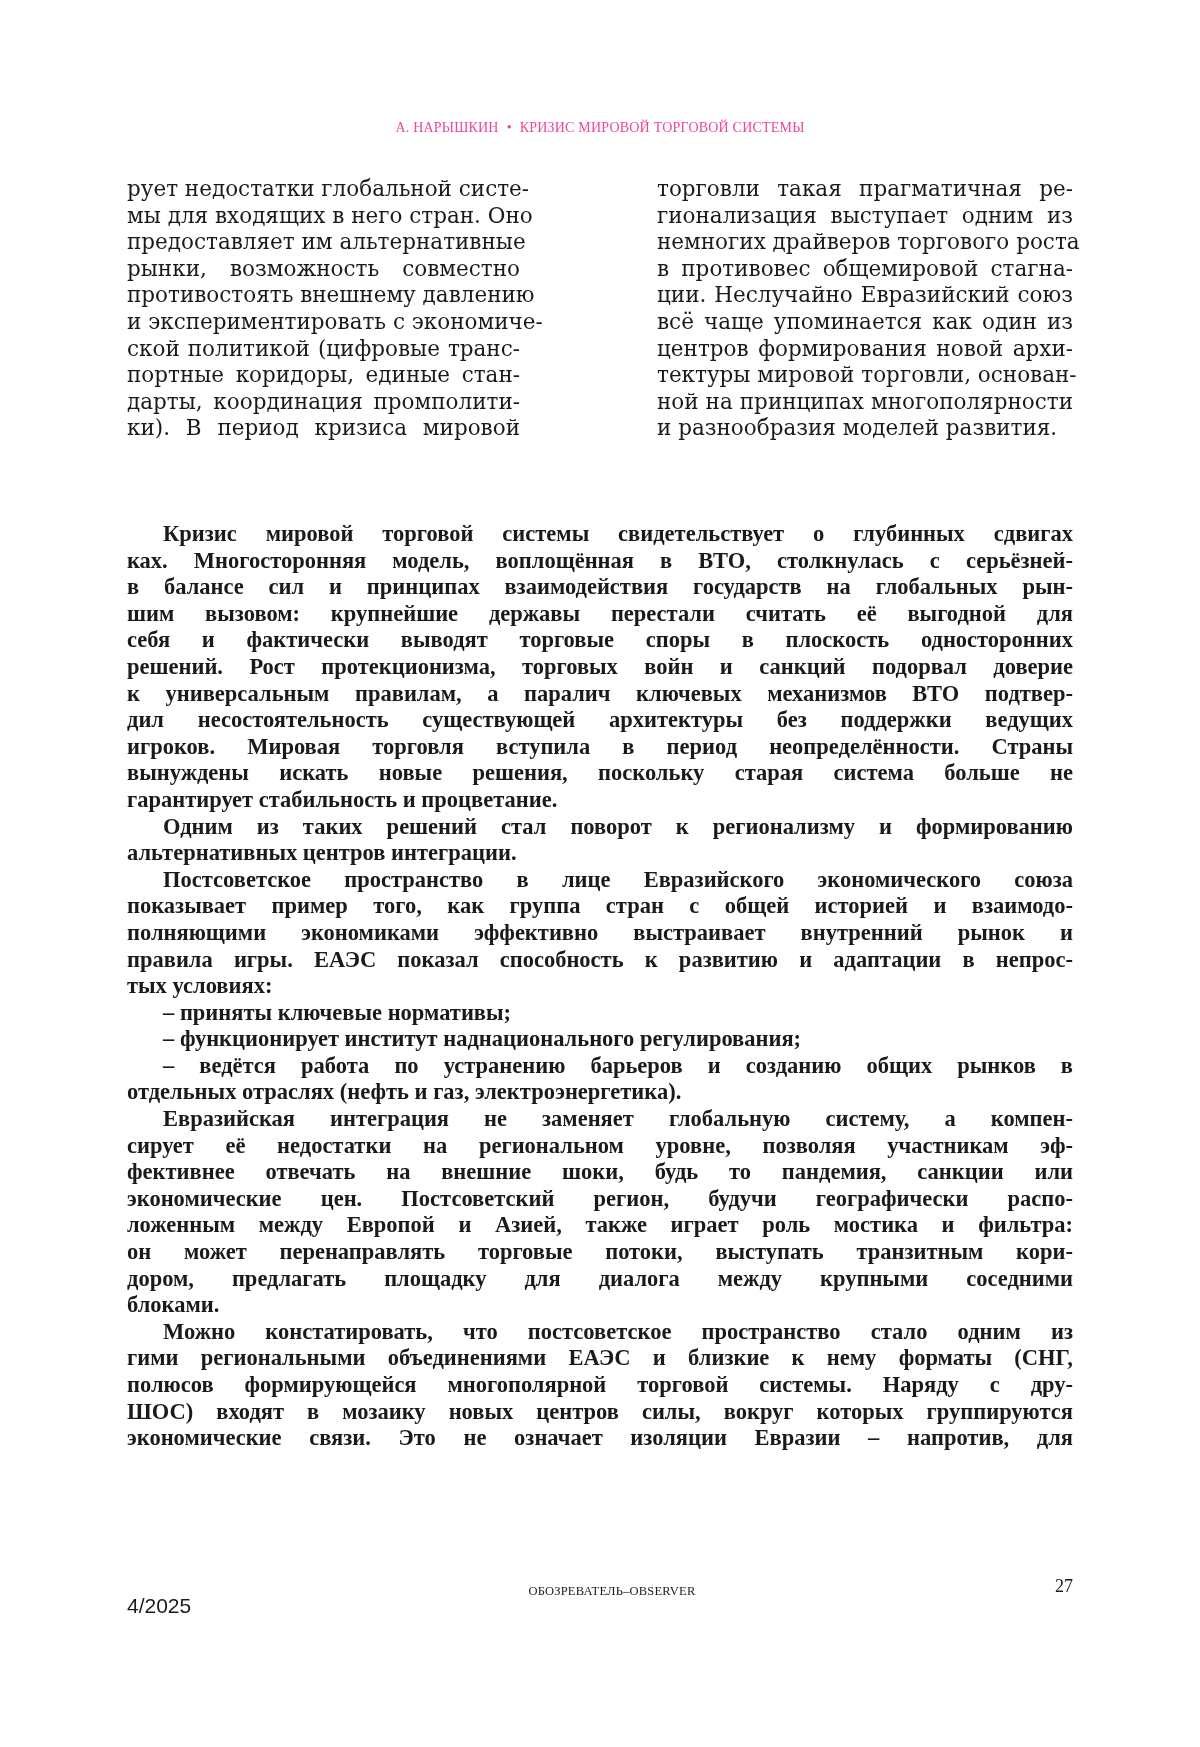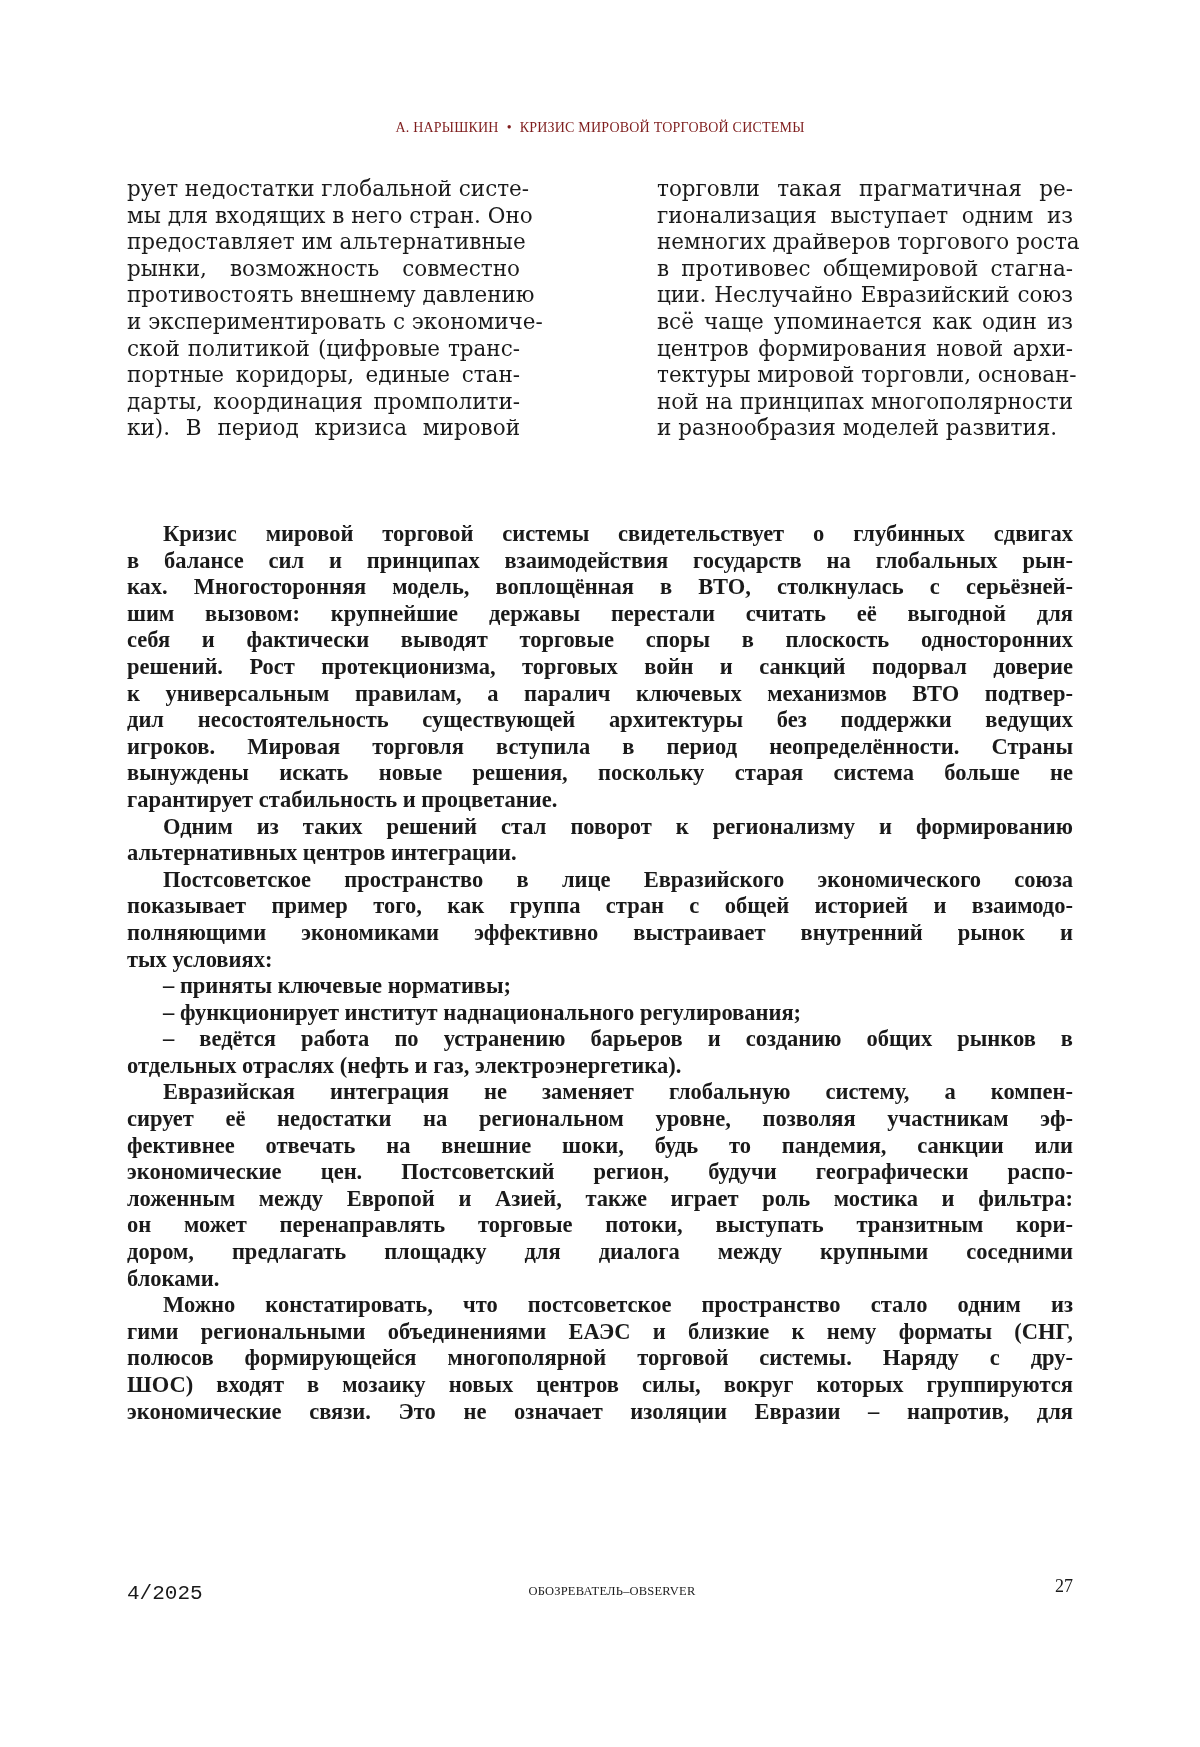--- a/index.html
+++ b/index.html
@@ -1,33 +1,33 @@
 <!DOCTYPE html>
 <html><head>
 <meta charset="utf-8">
 <style>
   html, body { margin: 0; padding: 0; background: #ffffff; }
   body { width: 1200px; height: 1747px; position: relative; overflow: hidden;
          font-family: "DejaVu Serif", "Liberation Serif", serif; color: #1a1a1a; }
   .running-head { position: absolute; top: 120px; left: 0; width: 1200px; text-align: center;
-         font-family: "Liberation Serif", serif; font-size: 14px; letter-spacing: 0.2px; color: #7f1d1d; }
+         font-family: "Liberation Serif", serif; font-size: 14px; letter-spacing: 0.2px; color: #ec4899; }
   .running-head .dot { display: inline-block; margin: 0 8px; }
   .cols { position: absolute; top: 176px; left: 127px; width: 946px; display: flex; justify-content: space-between; }
   .col { width: 393px; font-size: 21.5px; line-height: 26.6px; text-align: justify; }
   .col.right { width: 416px; }
   .col .ln { display: block; text-align-last: justify; white-space: nowrap; }
   .col .ln.last { text-align-last: left; }
   .main { position: absolute; top: 521px; left: 127px; width: 946px;
           font-family: "Liberation Serif", serif; font-size: 22.5px; line-height: 26.6px; }
   .main p { margin: 0; text-align: justify; font-weight: bold; }
   .main .ln { display: block; text-align-last: justify; white-space: nowrap; }
   .main .ln.last { text-align-last: left; }
   .main .ln.first { padding-left: 36px; }
   .footer { position: absolute; top: 1578px; left: 127px; width: 946px; height: 30px; }
-  .footer .issue { position: absolute; left: 0; top: 4px; font-family: Liberation Mono, monospace; font-size: 21px; }
+  .footer .issue { position: absolute; left: 0; top: 16px; font-family: Liberation Sans, sans-serif; font-size: 21px; }
   .footer .journal { position: absolute; left: 12px; width: 946px; top: 6px; text-align: center;
                      font-family: Liberation Serif, serif; font-size: 12.5px; letter-spacing: 0.2px; }
   .footer .page { position: absolute; right: 0; top: -2px; font-family: "Liberation Serif", serif; font-size: 18px; }
 </style>
 </head>
 <body>
 
 <div class="running-head">
   <span>А. НАРЫШКИН</span><span class="dot">•</span><span>КРИЗИС МИРОВОЙ ТОРГОВОЙ СИСТЕМЫ</span>
 </div>
@@ -55,39 +55,40 @@
     <span class="ln">центров формирования новой архи-</span>
     <span class="ln">тектуры мировой торговли, основан-</span>
     <span class="ln">ной на принципах многополярности</span>
     <span class="ln last">и разнообразия моделей развития.</span>
   </div>
 </div>
 
 <div class="main">
   <p>
     <span class="ln first">Кризис мировой торговой системы свидетельствует о глубинных сдвигах</span>
+    <span class="ln">ках. Многосторонняя модель, воплощённая в ВТО, столкнулась с серьёзней-</span>
     <span class="ln">в балансе сил и принципах взаимодействия государств на глобальных рын-</span>
-    <span class="ln">ках. Многосторонняя модель, воплощённая в ВТО, столкнулась с серьёзней-</span>
     <span class="ln">шим вызовом: крупнейшие державы перестали считать её выгодной для</span>
     <span class="ln">себя и фактически выводят торговые споры в плоскость односторонних</span>
     <span class="ln">решений. Рост протекционизма, торговых войн и санкций подорвал доверие</span>
     <span class="ln">к универсальным правилам, а паралич ключевых механизмов ВТО подтвер-</span>
     <span class="ln">дил несостоятельность существующей архитектуры без поддержки ведущих</span>
     <span class="ln">игроков. Мировая торговля вступила в период неопределённости. Страны</span>
     <span class="ln">вынуждены искать новые решения, поскольку старая система больше не</span>
     <span class="ln last">гарантирует стабильность и процветание.</span>
   </p>
   <p>
     <span class="ln first">Одним из таких решений стал поворот к регионализму и формированию</span>
     <span class="ln last">альтернативных центров интеграции.</span>
   </p>
   <p>
     <span class="ln first">Постсоветское пространство в лице Евразийского экономического союза</span>
     <span class="ln">показывает пример того, как группа стран с общей историей и взаимодо-</span>
     <span class="ln">полняющими экономиками эффективно выстраивает внутренний рынок и</span>
+    <span class="ln">правила игры. ЕАЭС показал способность к развитию и адаптации в непрос-</span>
     <span class="ln last">тых условиях:</span>
   </p>
   <p>
     <span class="ln first last">– приняты ключевые нормативы;</span>
   </p>
   <p>
     <span class="ln first last">– функционирует институт наднационального регулирования;</span>
   </p>
   <p>
     <span class="ln first">– ведётся работа по устранению барьеров и созданию общих рынков в</span>

